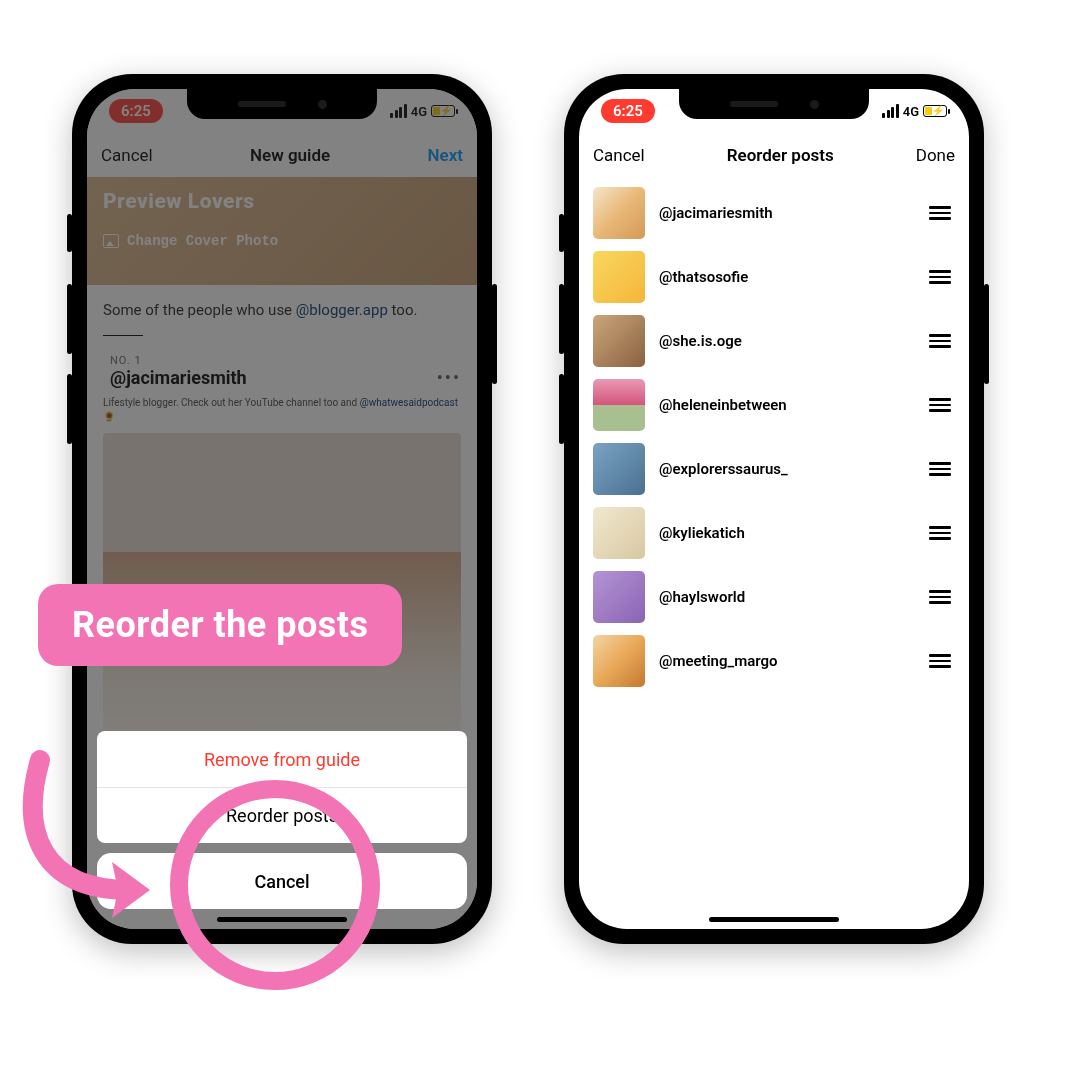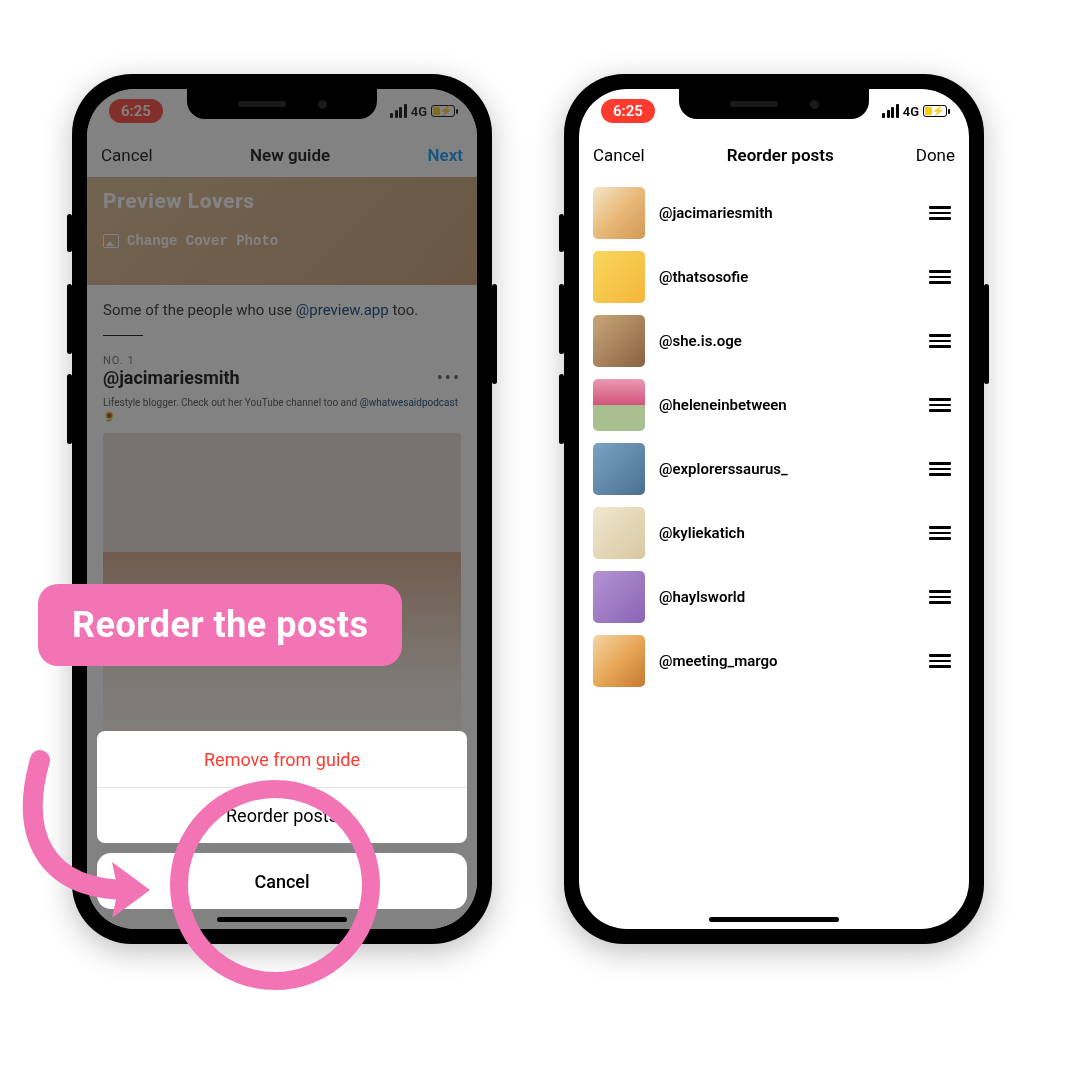--- a/index.html
+++ b/index.html
@@ -87,21 +87,21 @@
     padding: 12px 16px 10px;
     color:#fff;
   }
   .hero h1 { font-size:21px; font-weight:800; letter-spacing:.5px; }
   .hero .cover { margin-top:20px; font-size:14px; font-weight:600; display:flex; align-items:center; gap:8px;font-family:Liberation Mono, monospace; }
   .hero .pic-icon { width:16px; height:14px; border:1.6px solid #fff; border-radius:2px; position:relative; display:inline-block; }
   .hero .pic-icon::after{content:"";position:absolute;left:2px;bottom:1px;width:0;height:0;border-left:4px solid transparent;border-right:4px solid transparent;border-bottom:5px solid #fff;}
   .desc { padding:16px 16px 8px; font-size:15px; color:#222; }
   .desc .link { color:#00376b; }
   .sep { margin:8px 16px; width:40px; border-top:1.5px solid #000; }
-  .post-hdr { padding:10px 16px 4px; }
+  .post-hdr { padding:10px 16px 4px;margin-left:7px; }
   .post-hdr .no { font-size:11px; letter-spacing:1px; color:#666; }
   .post-hdr .row { display:flex; justify-content:space-between; align-items:center; }
   .post-hdr h2 { font-size:18px; font-weight:700; }
   .dots { letter-spacing:2px; font-size:18px; color:#555; }
   .post-desc { padding:4px 16px 10px; font-size:10px; color:#444; line-height:1.35; }
   .post-desc .link{color:#00376b;}
   .post-img {
     margin:0 16px; height:340px; border-radius:4px;
     background: linear-gradient(180deg,#e8dccf 0%,#e8dccf 35%,#d4a585 35%,#f2e6d8 70%,#ffffff 100%);
     position:relative; overflow:hidden;
@@ -203,21 +203,21 @@
 
       <div class="hero">
         <h1>Preview Lovers</h1>
         <div class="cover">
           <span class="pic-icon"></span>
           <span>Change Cover Photo</span>
         </div>
       </div>
 
       <div class="desc">
-        <span>Some of the people who use </span><span class="link">@preview.app</span><span> too.</span>
+        <span>Some of the people who use </span><span class="link">@blogger.app</span><span> too.</span>
       </div>
       <div class="sep"></div>
 
       <div class="post-hdr">
         <div class="no">NO. 1</div>
         <div class="row">
           <h2>@jacimariesmith</h2>
           <span class="dots">•••</span>
         </div>
       </div>

